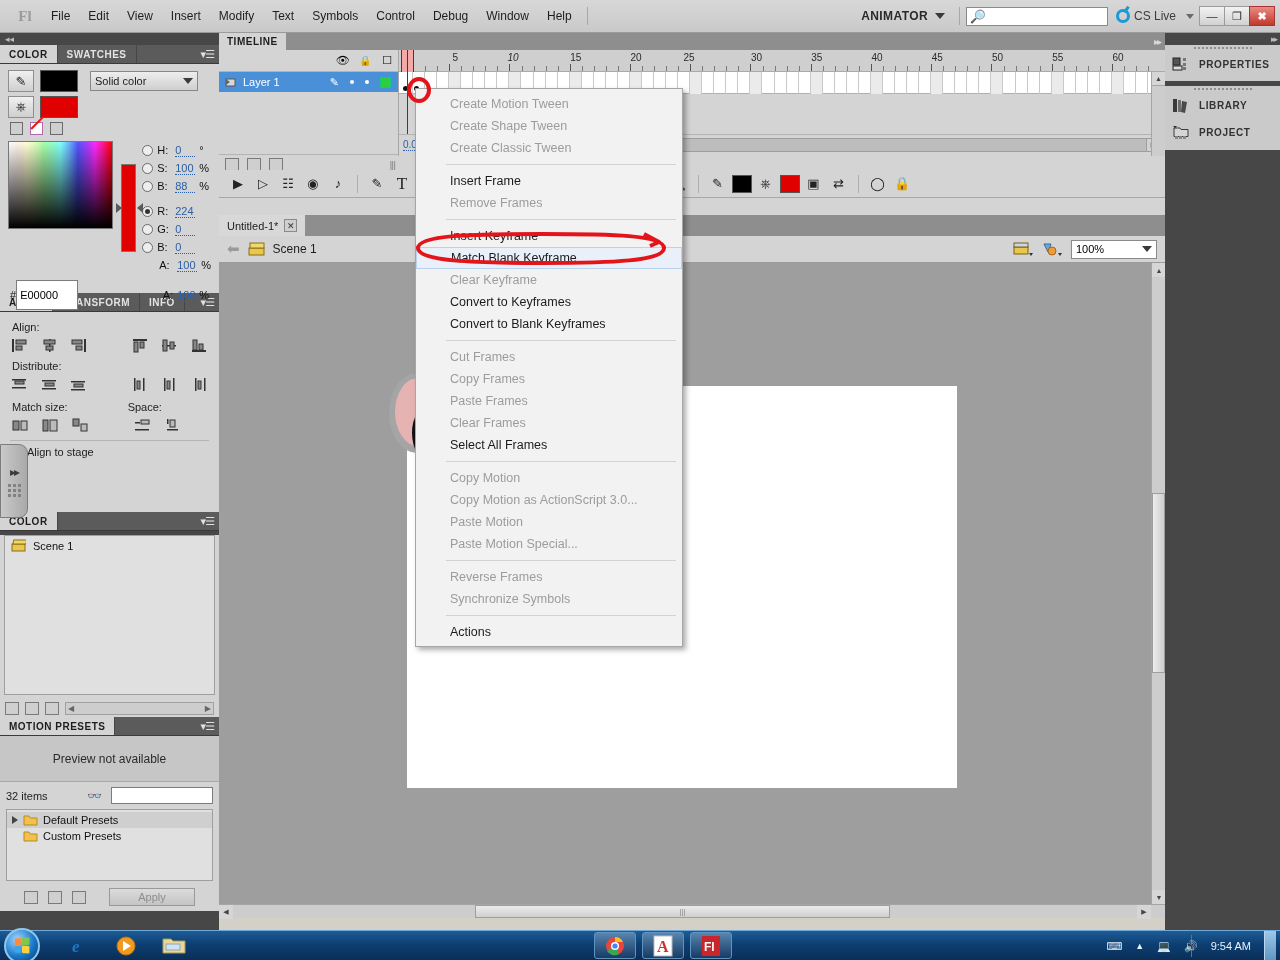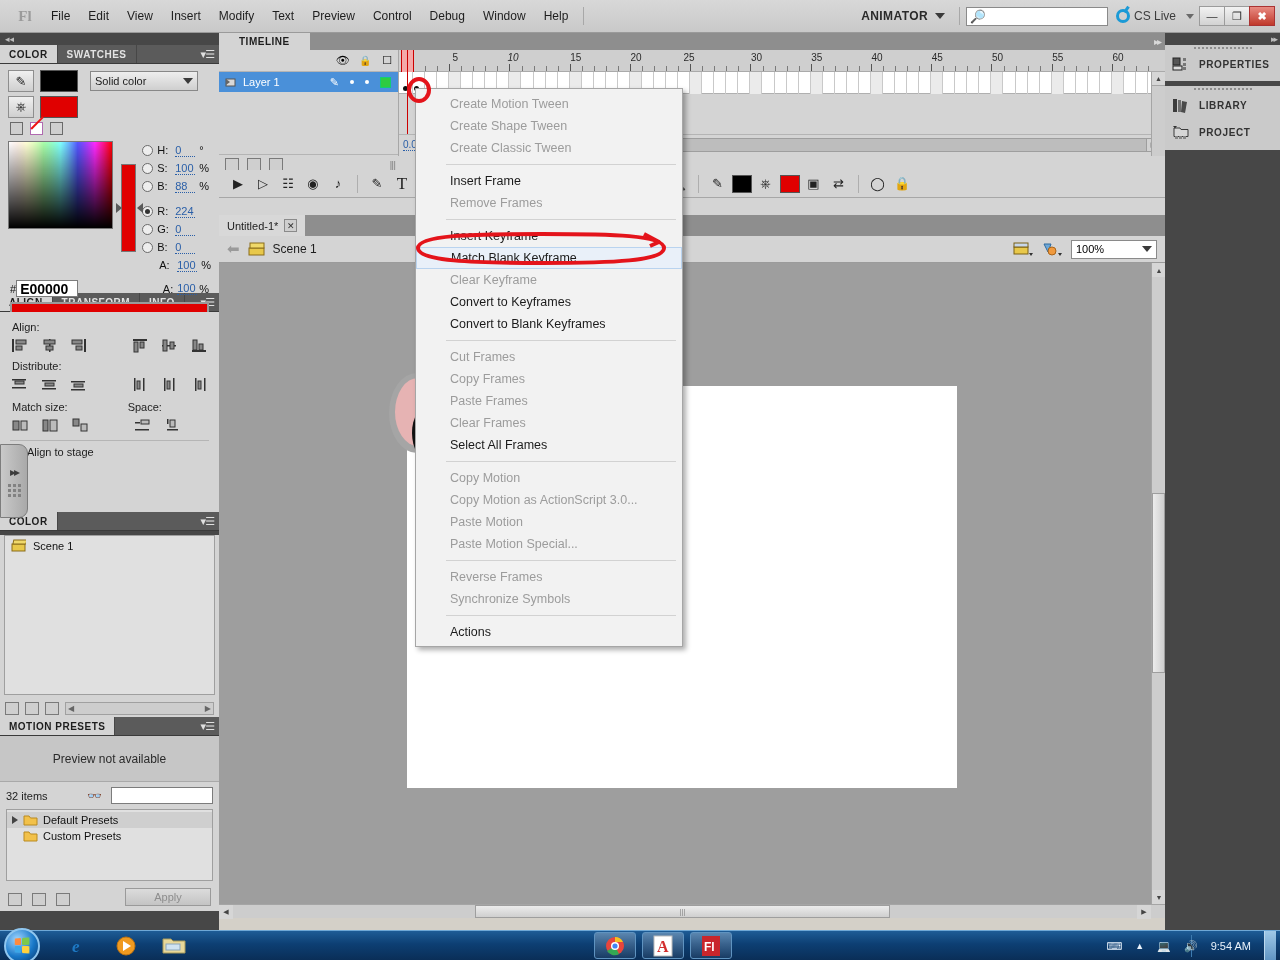--- a/index.html
+++ b/index.html
@@ -87,22 +87,22 @@
   .hsb-fields { margin-left:6px; font-size:11px; color:#222; }
   .fieldrow { display:flex; align-items:center; gap:4px; height:18px; }
   .radio { width:11px;height:11px;border:1px solid #6a6a6a;border-radius:50%;background:#eee;
      display:inline-block; position:relative;}
   .radio.on:after{content:"";position:absolute;left:2px;top:2px;width:5px;height:5px;border-radius:50%;background:#333;}
   .flabel { width:14px; color:#111; }
   .fval { color:#2a5fa8; border-bottom:1px dotted #2a5fa8; min-width:20px; }
   .funit { color:#111; }
   .hexrow { display:flex; align-items:center; justify-content:space-between;
      margin-top:6px; padding:0 2px; }
-  .hexbox { border:1px solid #7c7c7c; background:#fff; width:62px; height:17px;
-     font-size:14px; padding-left:3px; display:flex; align-items:center;font-weight:bold; }
+  .hexbox { border:1px solid #7c7c7c; background:#fff; width:62px; height:30px;
+     font-size:11px; padding-left:3px; display:flex; align-items:center; }
   .bigswatch { height:40px; border:2px solid #9a9a9a; margin:5px 2px 0 2px; }
 
   
   .alignbody { padding:7px 10px 6px 10px; height:200px; position:relative; }
   .seclabel { font-size:11px; color:#1d1d1d; margin:2px 0 4px 2px; }
   .iconrow { display:flex; align-items:center; gap:10px; margin-bottom:6px; }
   .iconrow .gap { width:22px; }
   .abtn { width:20px;height:17px; display:flex; align-items:center; justify-content:center; }
   .abtn svg { display:block; }
   .divline { height:1px; background:#b5b5b5; margin:6px 0 5px 0; }
@@ -128,29 +128,29 @@
   
   .preview-box { background:#c6c6c6; border-bottom:1px solid #a9a9a9; height:46px;
      display:flex; align-items:center; justify-content:center; font-size:12px; color:#2b2b2b;}
   .mp-srow { display:flex; align-items:center; gap:8px; padding:5px 6px; font-size:11px; color:#1d1d1d;}
   .mp-input { flex:1; height:17px; border:1px solid #7c7c7c; background:#fff; }
   .mp-list { background:#e0e0e0; border:1px solid #9f9f9f; margin:0 6px; height:72px; padding-top:2px;}
   .mp-item { display:flex; align-items:center; gap:5px; padding:2px 5px; font-size:11px; color:#111;}
   .mp-item.sel { background:#cfcfcf; }
   .tri { width:0;height:0;border-top:4px solid transparent;border-bottom:4px solid transparent;
      border-left:6px solid #444; }
-  .mp-foot { display:flex; align-items:flex-end; gap:10px; padding:7px 8px; }
+  .mp-foot { display:flex; align-items:center; gap:10px; padding:7px 24px; }
   .applybtn { margin-left:auto; width:86px;height:18px;border:1px solid #9a9a9a;
      background:linear-gradient(to bottom,#dcdcdc,#c4c4c4); color:#8d8d8d; font-size:11px;
      display:flex;align-items:center;justify-content:center;}
 
   
   .timeline { position:absolute; left:219px; top:33px; width:946px; height:137px; background:#d4d4d4;}
   .tl-tabs { height:17px; background:#6e6e6e; display:flex; align-items:stretch; }
-  .tl-tab { padding:0 20px; display:flex; align-items:center; font-size:10px; font-weight:bold;
+  .tl-tab { padding:0 8px; display:flex; align-items:center; font-size:10px; font-weight:bold;
      letter-spacing:.5px; color:#1d1d1d; background:#d4d4d4; }
   .tl-tabrest { flex:1; background:#8e8e8e; }
   .tl-dblarrow { color:#d9d9d9; font-size:10px; padding:0 5px; display:flex; align-items:center;
      background:#8e8e8e; letter-spacing:-2px;}
   .tl-main { display:flex; height:106px; }
   .tl-left { width:180px; background:#d4d4d4; border-right:1px solid #a7a7a7; }
   .tl-lhead { height:22px; display:flex; align-items:center; justify-content:flex-end;
      gap:10px; padding-right:6px; border-bottom:1px solid #b4b4b4;}
   .layer-row { height:20px; background:#4a90d9; display:flex; align-items:center;
      gap:0px; padding-left:6px; color:#fff; font-size:11px; }
@@ -293,21 +293,21 @@
 <div class="app">
 
   <div class="menubar">
     <div class="fl-logo">Fl</div>
     <div class="menu-item">File</div>
     <div class="menu-item">Edit</div>
     <div class="menu-item">View</div>
     <div class="menu-item">Insert</div>
     <div class="menu-item">Modify</div>
     <div class="menu-item">Text</div>
-    <div class="menu-item">Preview</div>
+    <div class="menu-item">Symbols</div>
     <div class="menu-item">Control</div>
     <div class="menu-item">Debug</div>
     <div class="menu-item">Window</div>
     <div class="menu-item">Help</div>
     <div class="menubar-sep"></div>
 
     <div style="flex:1"></div>
 
     <div class="workspace-sel">
       <span>ANIMATOR</span>

